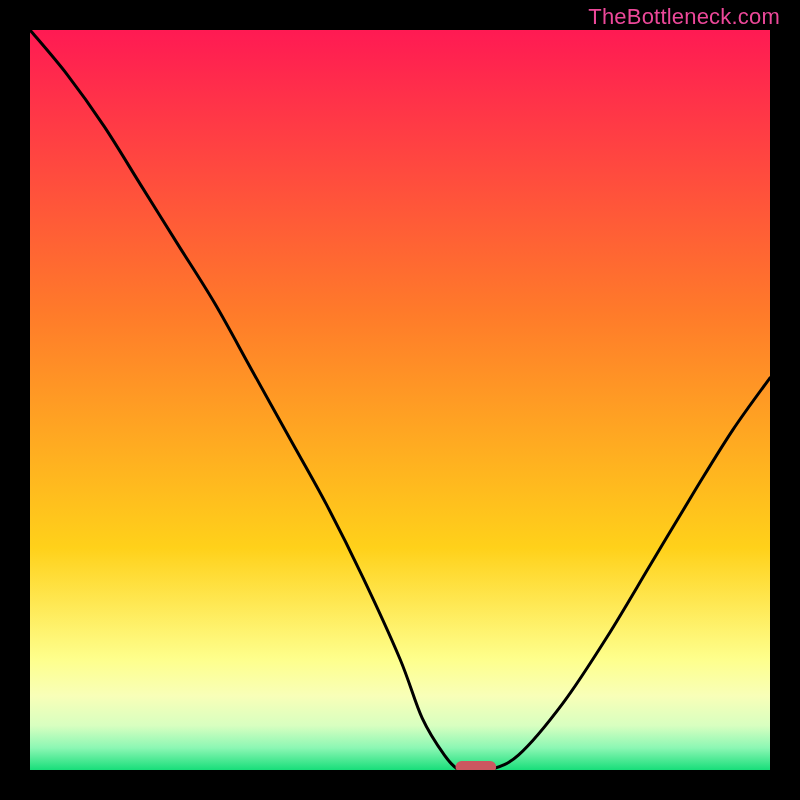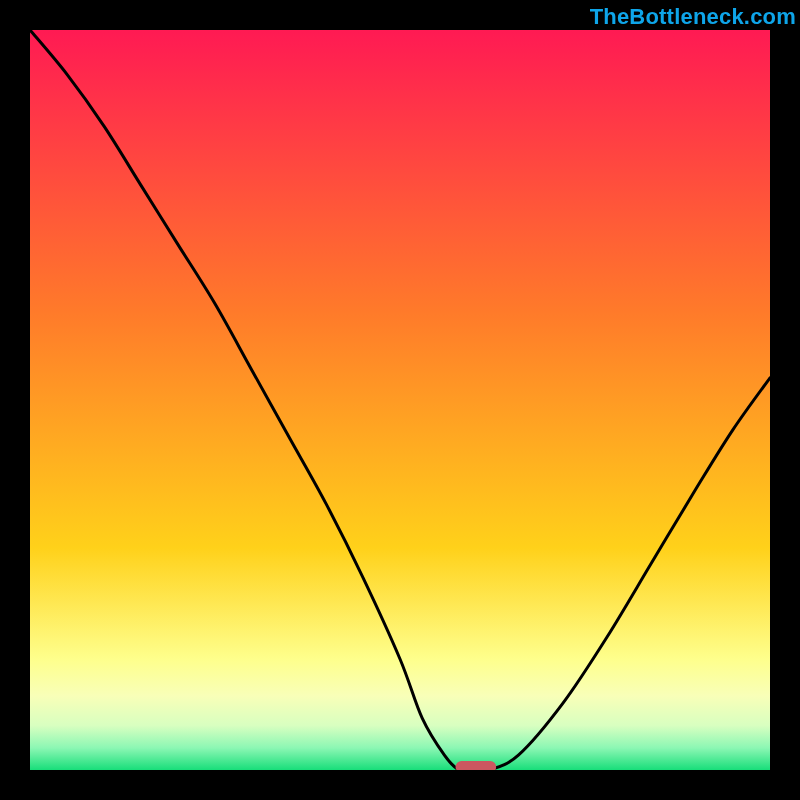--- a/index.html
+++ b/index.html
@@ -16,25 +16,25 @@
     height: 800px;
   }
   svg {
     position: absolute;
     top: 0;
     left: 0;
   }
   .watermark {
     position: absolute;
     top: 4px;
-    right: 4px;
+    right: 20px;
     font-family: Arial, Helvetica, sans-serif;
     font-size: 22px;
-    font-weight: 700;
-    color: #0ea5e9;
+    font-weight: 400;
+    color: #ec4899;
     letter-spacing: 0.2px;
     user-select: none;
   }
 </style>
 </head>
 <body>
 
 <div class="stage">
   <svg id="chart-svg" width="800" height="800" viewBox="0 0 800 800">
     <defs>

